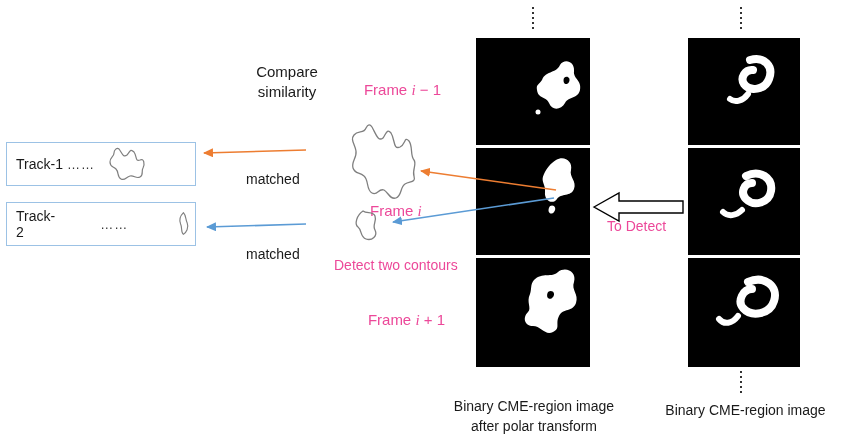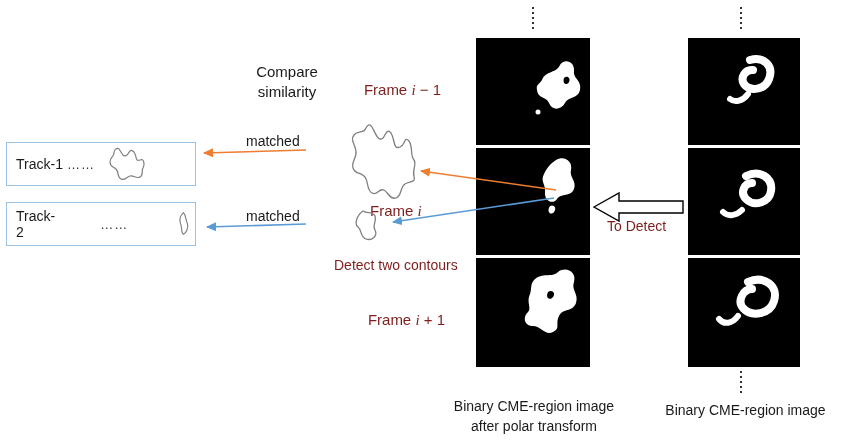--- a/index.html
+++ b/index.html
@@ -1,23 +1,23 @@
 <!DOCTYPE html>
 <html><head>
 <meta charset="utf-8">
 <style>
   html,body{margin:0;padding:0;background:#fff;}
   .canvas{position:relative;width:843px;height:443px;background:#fff;overflow:hidden;
           font-family:"Liberation Sans",sans-serif;color:#1a1a1a;}
   .frame{position:absolute;background:#000;}
-  .lbl{position:absolute;font-size:15px;color:#7f1d1d;}
+  .lbl{position:absolute;font-size:15px;color:#ec4899;}
   .lbl i{font-family:"Liberation Serif",serif;font-style:italic;}
   .compare{position:absolute;left:222px;top:62px;width:130px;text-align:center;
            font-size:15px;line-height:1.3;white-space:pre-line;}
-  .matched{position:absolute;width:70px;font-size:14px;}
+  .matched{position:absolute;width:70px;font-size:14px;margin-top:38px;}
   .caption{position:absolute;text-align:center;font-size:14px;line-height:1.45;white-space:pre-line;}
   .track-box{position:absolute;left:6px;height:44px;background:#fff;
              border:1px solid #9CC2E5;display:flex;align-items:center;padding-left:9px;box-sizing:border-box;}
   .track-label{font-size:14px;}
   .track-dots{font-size:13px;margin-left:4px;letter-spacing:1px;color:#333;}
   .overlay{position:absolute;left:0;top:0;pointer-events:none;}
   svg{display:block;}
 </style>
 </head>
 <body>

